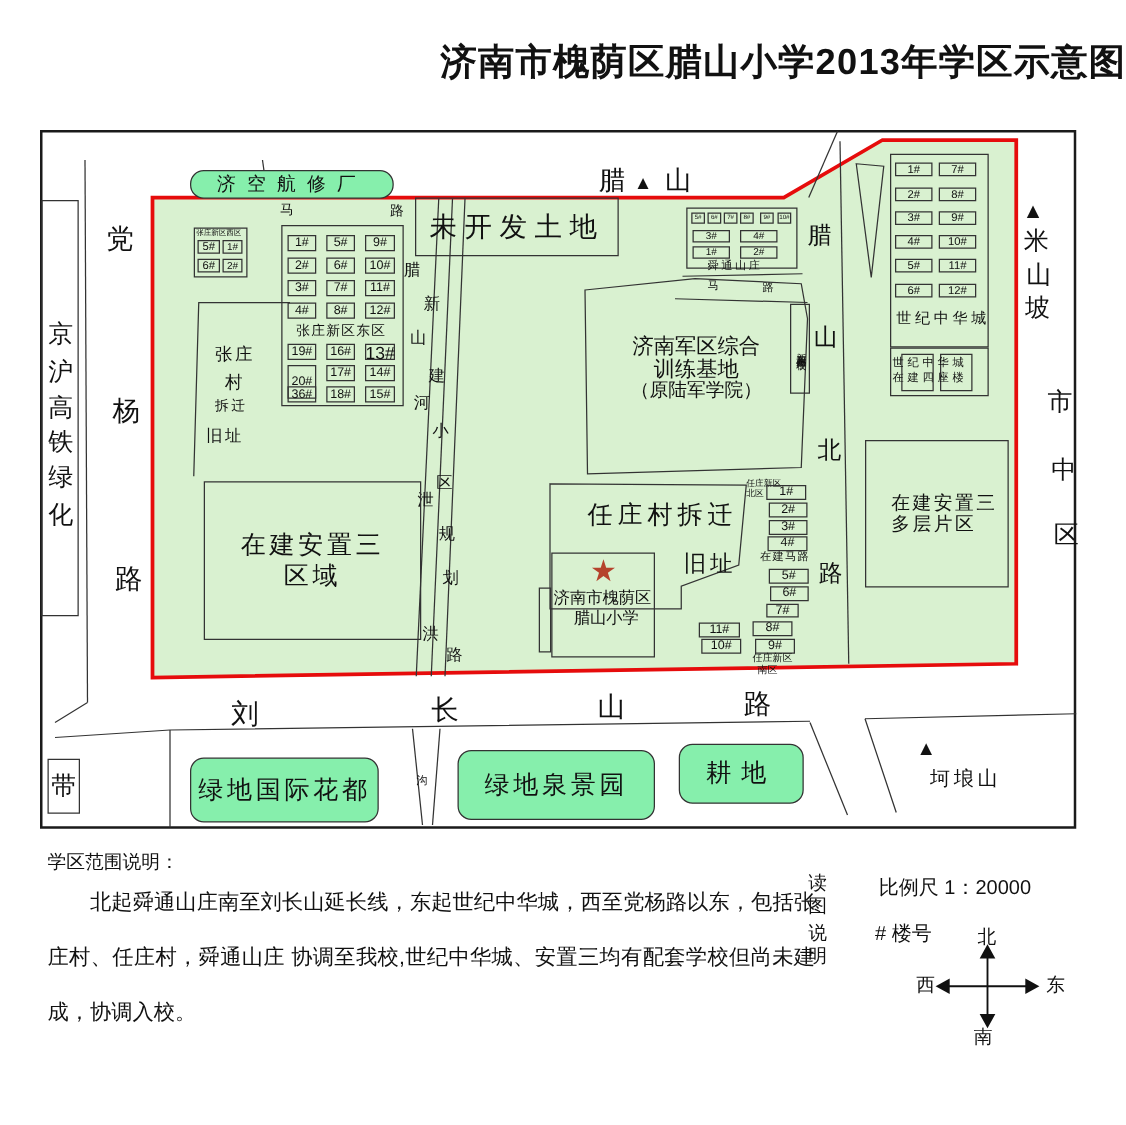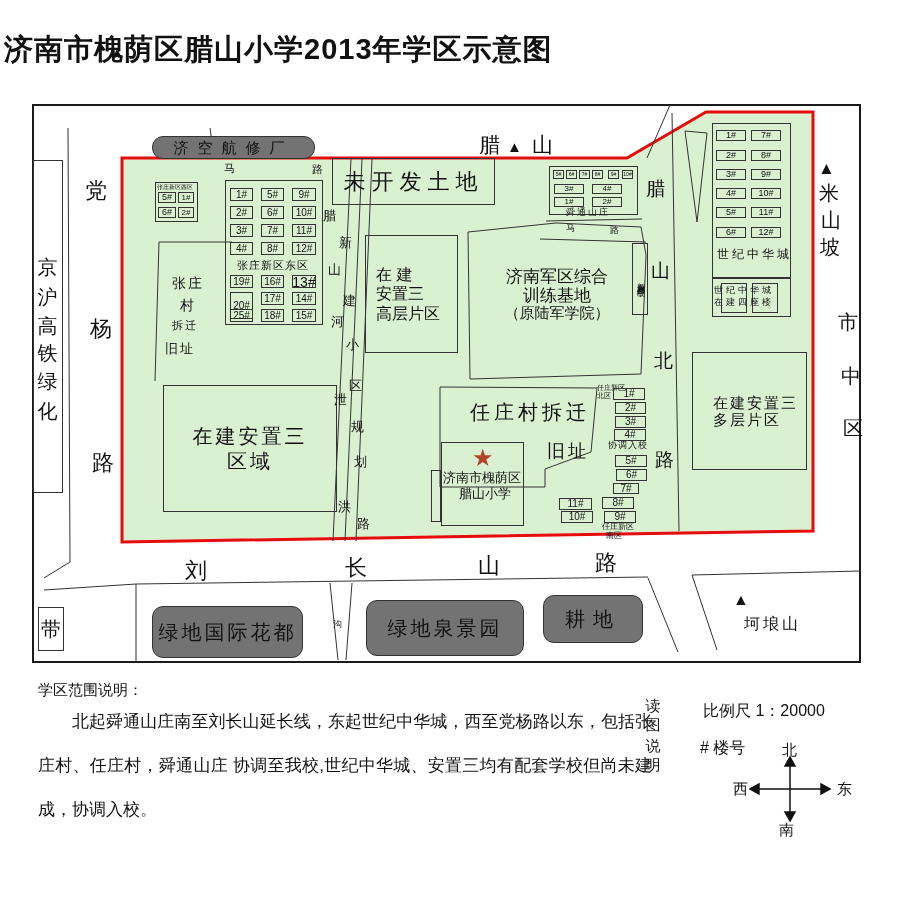--- a/index.html
+++ b/index.html
@@ -2,24 +2,24 @@
 <html><head>
 <meta charset="utf-8">
 <style>
   html,body{margin:0;padding:0;background:#fff;}
   #stage{position:relative;width:901px;height:900px;background:#fff;overflow:hidden;
          font-family:"Liberation Sans","DejaVu Sans",sans-serif;color:#111;}
   .abs{position:absolute;}
   .lbl{position:absolute;white-space:nowrap;color:#111;line-height:1;}
   .bx{position:absolute;border:1px solid #333;display:flex;align-items:center;justify-content:center;
       background:transparent;color:#111;line-height:1;box-sizing:border-box;}
-  .whitebx{background:#737373;border-radius:11px;}
+  .whitebx{background:#86efac;border-radius:11px;}
   .vtext{position:absolute;writing-mode:vertical-rl;text-orientation:upright;color:#111;line-height:1;}
   .center-col{display:flex;flex-direction:column;align-items:center;justify-content:center;}
-  #page-title{position:absolute;left:4px;right:0;top:30px;text-align:left;font-size:29px;font-weight:bold;letter-spacing:1px;}
+  #page-title{position:absolute;left:4px;right:0;top:30px;text-align:right;font-size:29px;font-weight:bold;letter-spacing:1px;}
   #frame{position:absolute;left:32px;top:104px;width:829px;height:559px;border:2px solid #1a1a1a;box-sizing:border-box;}
   svg{position:absolute;left:0;top:0;}
 </style>
 </head>
 <body>
 <div id="stage">
 
 <div id="page-title">济南市槐荫区腊山小学2013年学区示意图</div>
 
 <div id="frame"></div>
@@ -155,21 +155,21 @@
 <div class="bx" style="left:230px;top:292px;width:23px;height:27px;font-size:10px;">
       <span>20#</span>
     </div>
 <div class="bx" style="left:261px;top:292px;width:23px;height:13px;font-size:10px;">
       <span>17#</span>
     </div>
 <div class="bx" style="left:292px;top:292px;width:24px;height:13px;font-size:10px;">
       <span>14#</span>
     </div>
 <div class="bx" style="left:230px;top:309px;width:23px;height:13px;font-size:10px;">
-      <span>25#</span>
+      <span>36#</span>
     </div>
 <div class="bx" style="left:261px;top:309px;width:23px;height:13px;font-size:10px;">
       <span>18#</span>
     </div>
 <div class="bx" style="left:292px;top:309px;width:24px;height:13px;font-size:10px;">
       <span>15#</span>
     </div>
 
 <span class="lbl" style="left:172px;top:276px;font-size:14px;letter-spacing:2px;">张庄</span>
 <span class="lbl" style="left:180px;top:298px;font-size:14px;">村</span>
@@ -185,25 +185,20 @@
 <span class="lbl" style="left:343px;top:294px;font-size:13px;">建</span>
 <span class="lbl" style="left:346px;top:338px;font-size:13px;">小</span>
 <span class="lbl" style="left:349px;top:379px;font-size:13px;">区</span>
 <span class="lbl" style="left:351px;top:420px;font-size:13px;">规</span>
 <span class="lbl" style="left:354px;top:455px;font-size:13px;">划</span>
 <span class="lbl" style="left:357px;top:517px;font-size:13px;">路</span>
 
 <div class="bx" style="left:332px;top:158px;width:163px;height:47px;font-size:22px;letter-spacing:6px;">
   <span>未开发土地</span>
 </div>
-<div class="bx center-col" style="left:365px;top:235px;width:93px;height:118px;align-items:flex-start;padding-left:10px;font-size:16px;line-height:1.2;">
-  <span>在 建</span>
-  <span>安置三</span>
-  <span>高层片区</span>
-</div>
 <div class="abs center-col" style="left:468px;top:268px;width:178px;font-size:17px;line-height:1.1;text-align:center;">
   <span>济南军区综合</span>
   <span>训练基地</span>
   <span style="font-size:15px;">（原陆军学院）</span>
 </div>
 <div class="bx center-col" style="left:163px;top:385px;width:174px;height:127px;font-size:20px;line-height:1.25;letter-spacing:3px;">
   <span>在建安置三</span>
   <span>区域</span>
 </div>
 
@@ -316,21 +311,21 @@
     </div>
 <div class="bx" style="left:615px;top:402px;width:31px;height:12px;font-size:10px;">
       <span>2#</span>
     </div>
 <div class="bx" style="left:615px;top:416px;width:31px;height:12px;font-size:10px;">
       <span>3#</span>
     </div>
 <div class="bx" style="left:614px;top:429px;width:32px;height:12px;font-size:10px;">
       <span>4#</span>
     </div>
-<span class="lbl" style="left:608px;top:441px;font-size:9px;letter-spacing:1px;">协调入校</span>
+<span class="lbl" style="left:608px;top:441px;font-size:9px;letter-spacing:1px;">在建马路</span>
 <div class="bx" style="left:615px;top:455px;width:32px;height:12px;font-size:10px;">
       <span>5#</span>
     </div>
 <div class="bx" style="left:616px;top:469px;width:31px;height:12px;font-size:10px;">
       <span>6#</span>
     </div>
 <div class="bx" style="left:613px;top:483px;width:26px;height:11px;font-size:10px;">
       <span>7#</span>
     </div>
 <div class="bx" style="left:559px;top:498px;width:33px;height:12px;font-size:10px;">

